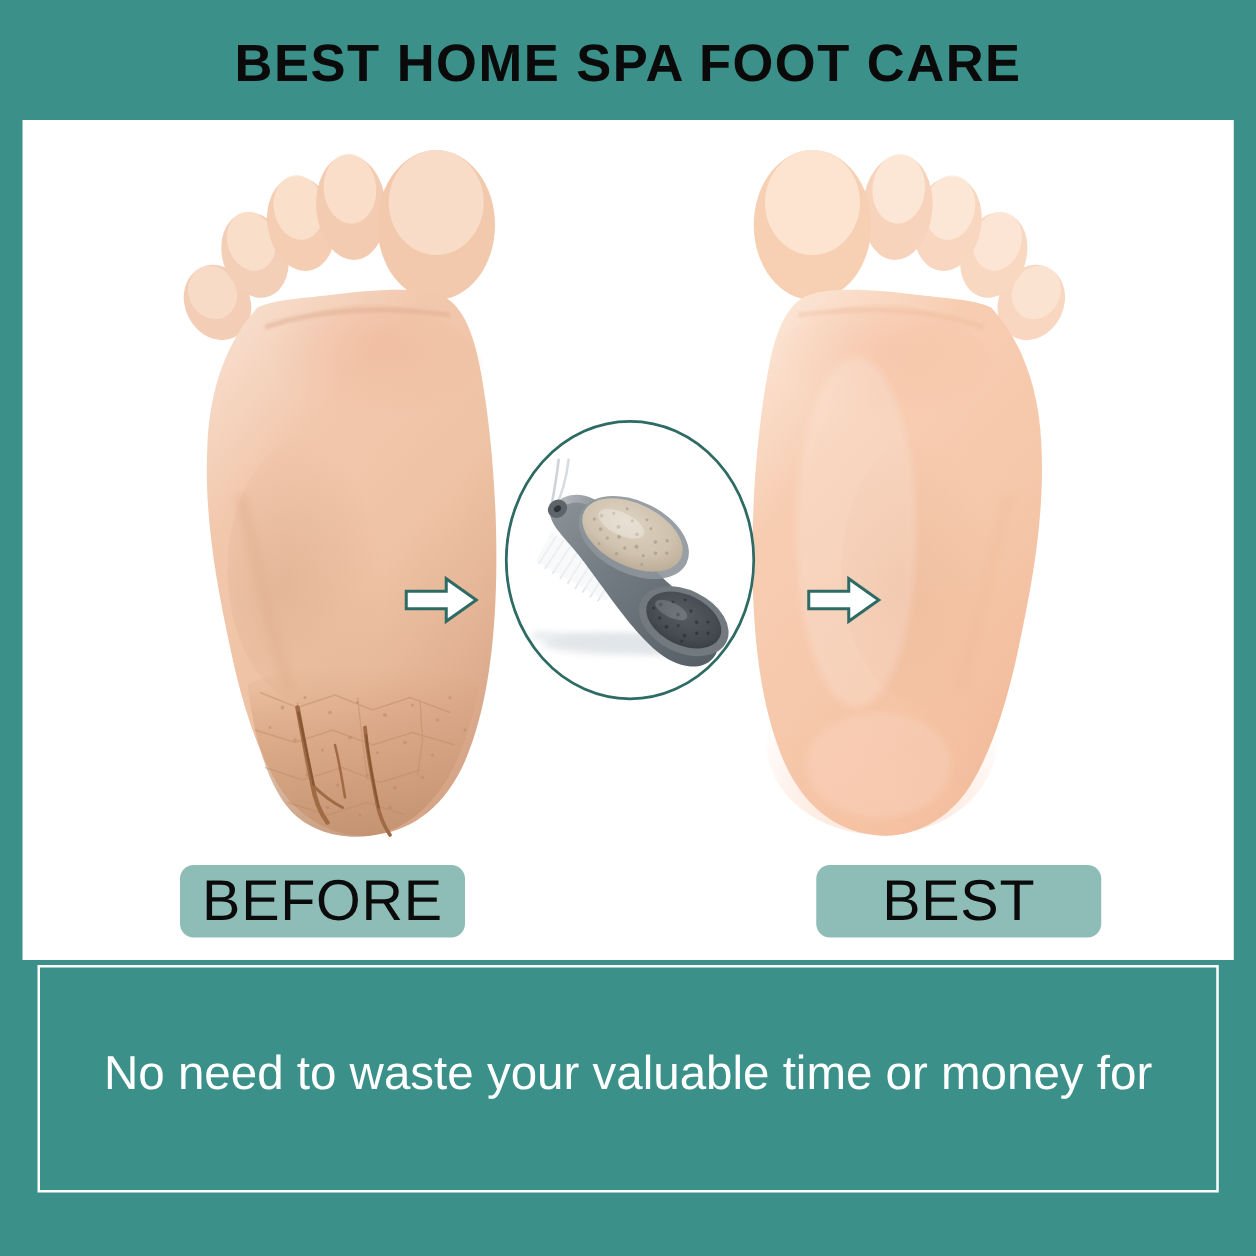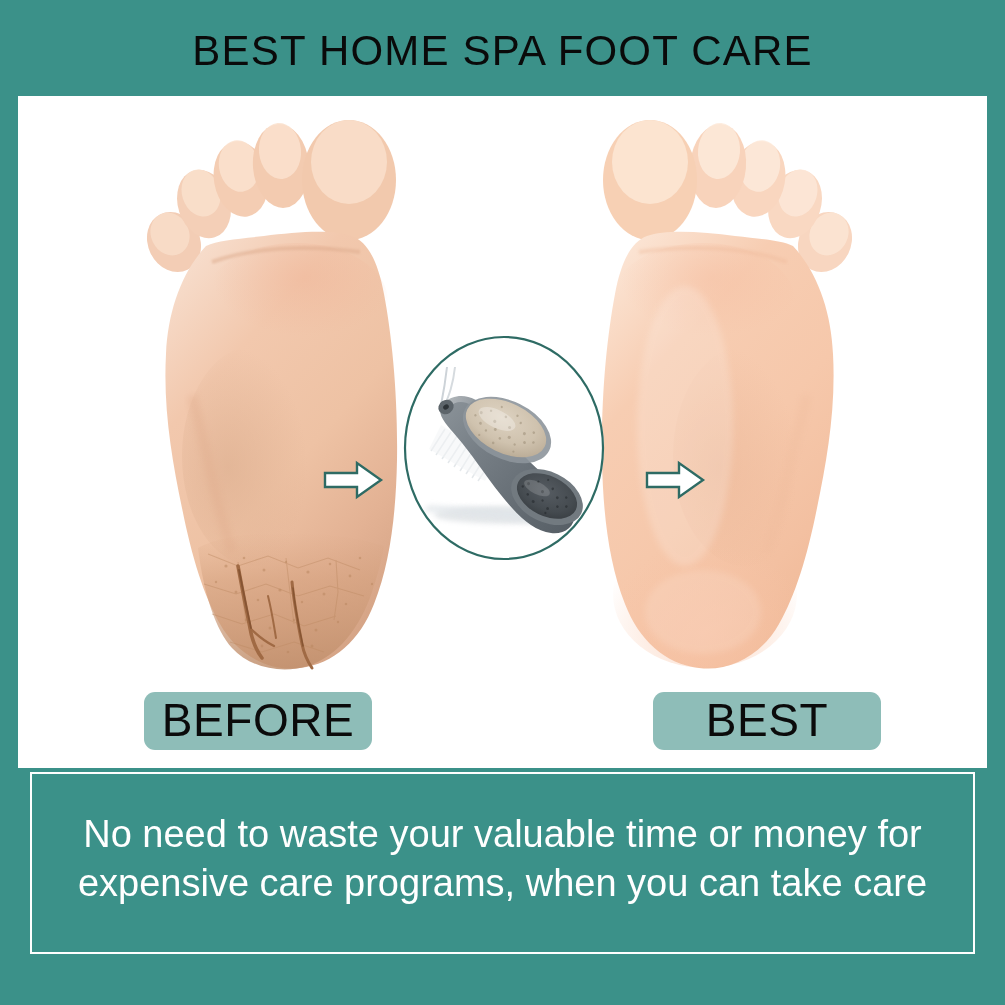--- a/index.html
+++ b/index.html
@@ -23,21 +23,21 @@
     top: 0;
     width: 1005px;
     height: 96px;
     display: flex;
     align-items: center;
     justify-content: center;
   }
   .title-text {
     font-family: "Liberation Sans", sans-serif;
     font-size: 42px;
-    font-weight: 400;
+    font-weight: 700;
     letter-spacing: 1.2px;
     color: #0a0a0a;
     white-space: nowrap;
     line-height: 1;
     padding-top: 6px;
   }
 
   
   .white-panel {
     position: absolute;
@@ -488,17 +488,16 @@
 
     <div class="badge badge-after">
       <span class="badge-text">BEST</span>
     </div>
 
   </div>
 
   <div class="message-panel">
     <div class="message-inner">
       <div class="message-line">No need to waste your valuable time or money for</div>
-      <div class="message-line">expensive care programs, when you can take care</div>
     </div>
   </div>
 
 </div>
 
 </body></html>

